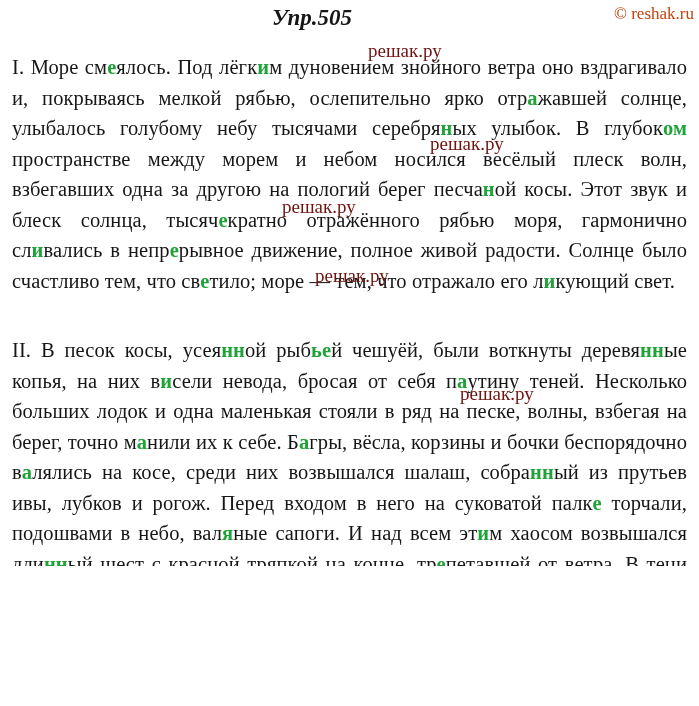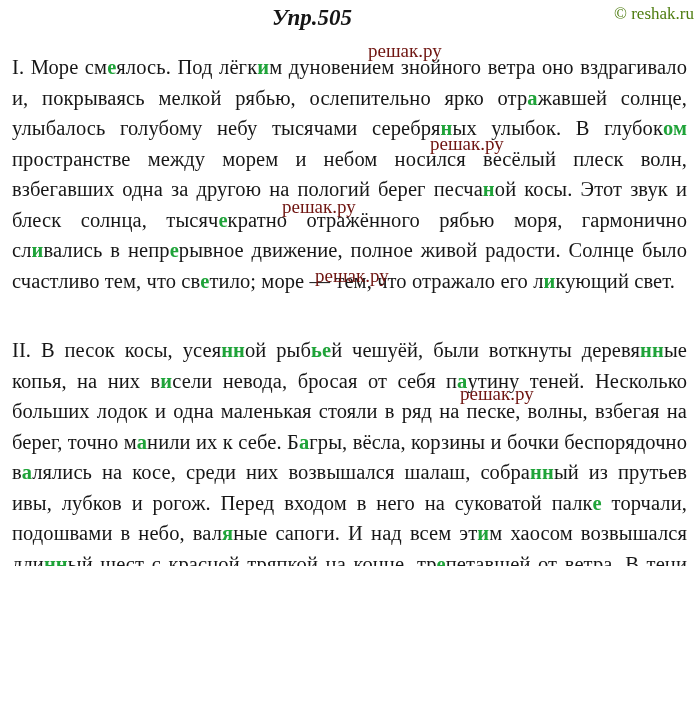--- a/index.html
+++ b/index.html
@@ -10,21 +10,21 @@
   .page{
     position:relative; width:699px; height:566px; overflow:hidden;
     background:var(--background); color:var(--text);
     font-family:"Liberation Serif", serif;
   }
   .title{
     margin-top:5px; margin-right:75px; text-align:center;
     font-size:23px; font-weight:bold; font-style:italic;
   }
   .copyright{
-    position:absolute; top:4px; right:5px; font-size:17px; color:#4d7c0f;
+    position:absolute; top:4px; right:5px; font-size:17px; color:#c2410c;
   }
   .content{
     margin-top:21px; padding:0 4px; font-size:20.5px; line-height:30.5px;
     text-align:justify; letter-spacing:0.1px;
   }
   .content p{margin:8px;}
   .para2{margin-top:39px !important;}
   .g{color:var(--green); font-weight:bold;}
   .attribution{
     text-align:center; padding-right:6px; margin-top:6px;

